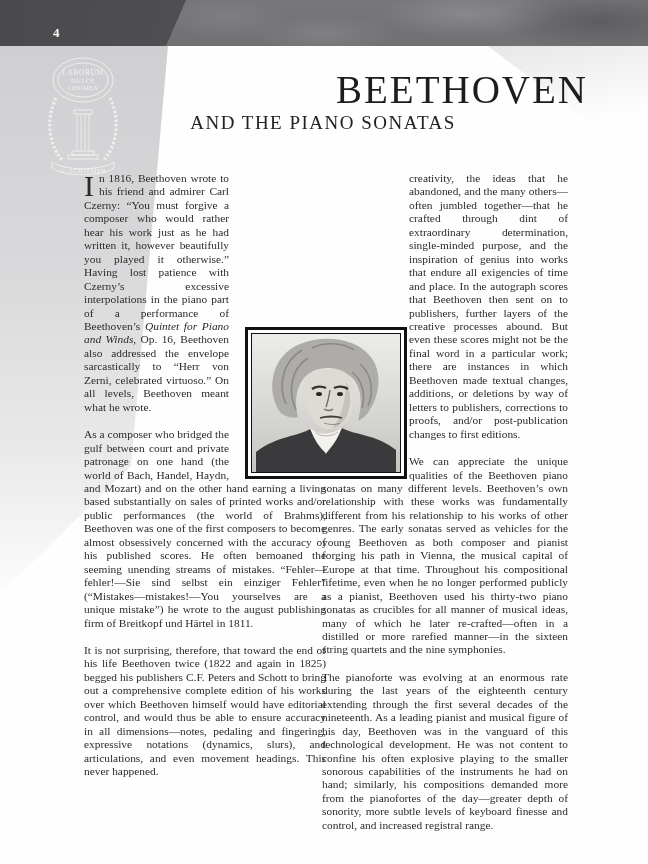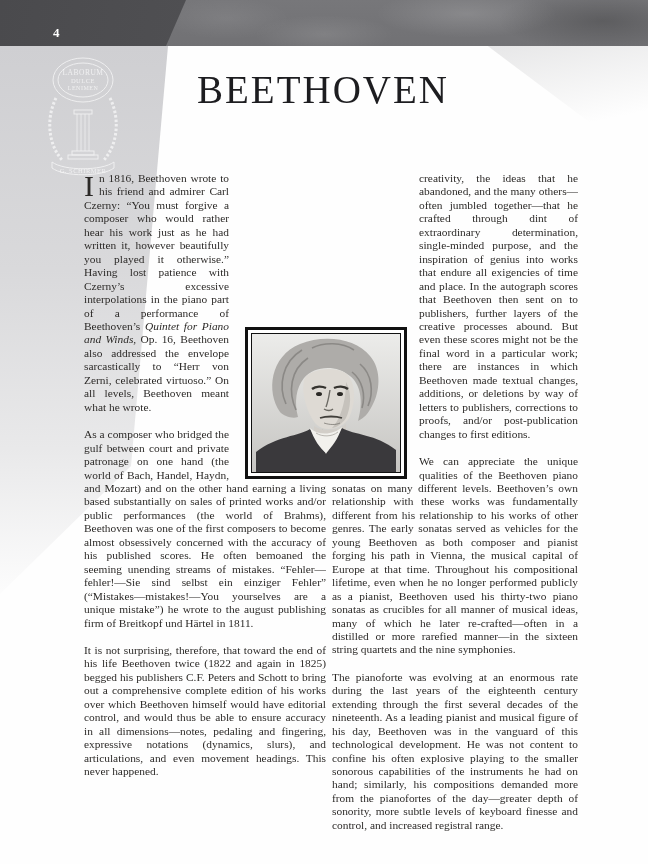--- a/index.html
+++ b/index.html
@@ -38,33 +38,33 @@
     clip-path:polygon(10% 0, 100% 0, 100% 100%);
     background:linear-gradient(168deg, rgba(168,168,171,.28), rgba(255,255,255,0) 65%);
   }
   
   .emblem { position:absolute; left:44px; top:56px; z-index:2; opacity:.85; }
   .emblem text { fill:#ffffff; font-family:"Liberation Serif", serif; }
   
   .title-block { position:absolute; left:58px; top:70px; width:530px; text-align:center; z-index:2; }
   .title {
     margin:0; font-size:39px; font-weight:normal; color:#1d1d20;
-    letter-spacing:2px; line-height:40px;
+    letter-spacing:2px; line-height:40px;text-align:right;
   }
   .subtitle {
     margin:2px 0 0 0; font-size:19px; font-weight:normal; color:#222225;
     letter-spacing:1.5px; line-height:22px;
   }
   
   .col {
     position:absolute; top:172px; z-index:2;
     font-size:11.4px; line-height:13.45px; text-align:justify; color:#2c2a28;
   }
   .col-left  { left:84px;  width:242px; }
-  .col-right { left:332px; width:246px; }
+  .col-right { left:322px; width:246px; }
   .para { margin:0 0 14px 0; }
   .para:last-child { margin-bottom:0; }
   .ital { font-style:italic; }
   .dropcap {
     float:left; font-size:30px; line-height:25px; padding:1px 5px 0 0; color:#2c2a28;
   }
   .spacer-left  { float:right; width:89px; height:160px; margin:145px 0 4px 8px; }
   .spacer-right { float:left;  width:79px; height:160px; margin:145px 8px 4px 0; }
   
   .portrait { position:absolute; left:245px; top:327px; z-index:4; }
@@ -99,20 +99,21 @@
     <g opacity="0.8" text-anchor="middle">
       <text x="39" y="19" font-size="7.5" letter-spacing="0.5">LABORUM</text>
       <text x="39" y="27" font-size="6.5" letter-spacing="0.5">DULCE</text>
       <text x="39" y="34" font-size="6" letter-spacing="0.5">LENIMEN</text>
       <text x="39" y="117" font-size="6.5" letter-spacing="0.5">G. SCHIRMER</text>
     </g>
   </svg>
 
   <div class="title-block">
     <h1 class="title">BEETHOVEN</h1>
+    <div class="subtitle">AND THE PIANO SONATAS</div>
   </div>
 
   <div class="col col-left">
     <div class="spacer-left"></div>
   <p class="para"><span class="dropcap">I</span><span>n 1816, Beethoven wrote to his friend and admirer Carl Czerny: “You must forgive a composer who would rather hear his work just as he had written it, however beautifully you played it otherwise.” Having lost patience with Czerny’s excessive interpolations in the piano part of a performance of Beethoven’s </span><span class="ital">Quintet for Piano and Winds</span><span>, Op. 16, Beethoven also addressed the envelope sarcastically to “Herr von Zerni, celebrated virtuoso.” On all levels, Beethoven meant what he wrote.</span></p>
       <p class="para"><span>As a composer who bridged the gulf between court and private patronage on one hand (the world of Bach, Handel, Haydn, and Mozart) and on the other hand earning a living based substantially on sales of printed works and/or public performances (the world of Brahms), Beethoven was one of the first composers to become almost obsessively concerned with the accuracy of his published scores. He often bemoaned the seeming unending streams of mistakes. “Fehler—fehler!—Sie sind selbst ein einziger Fehler” (“Mistakes—mistakes!—You yourselves are a unique mistake”) he wrote to the august publishing firm of Breitkopf und Härtel in 1811.</span></p>
       <p class="para"><span>It is not surprising, therefore, that toward the end of his life Beethoven twice (1822 and again in 1825) begged his publishers C.F. Peters and Schott to bring out a comprehensive complete edition of his works over which Beethoven himself would have editorial control, and would thus be able to ensure accuracy in all dimensions—notes, pedaling and fingering, expressive notations (dynamics, slurs), and articulations, and even movement headings. This never happened.</span></p>
     </div>
   <div class="col col-right">
     <div class="spacer-right"></div>

